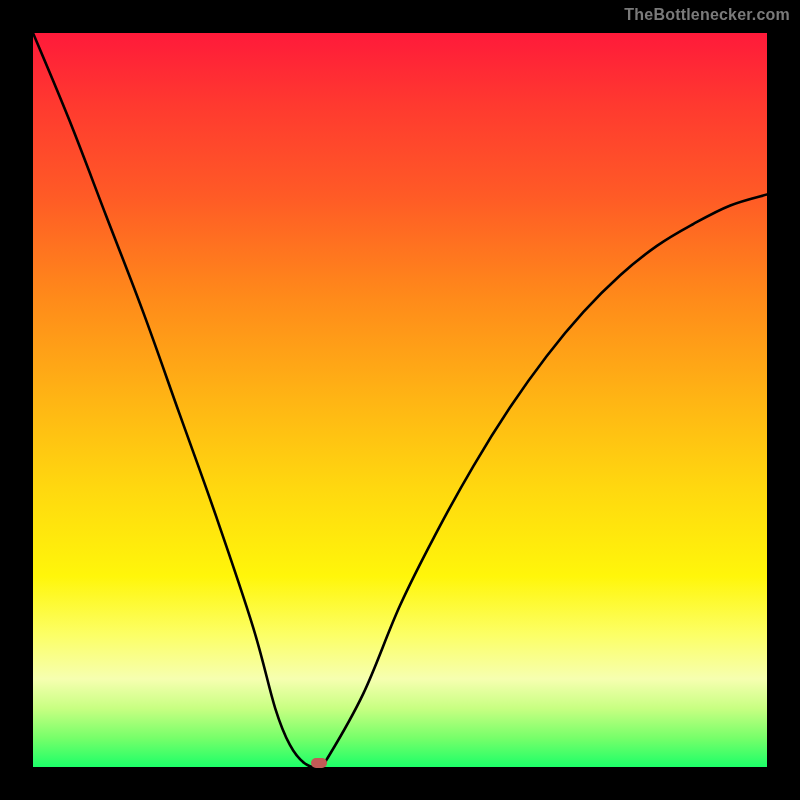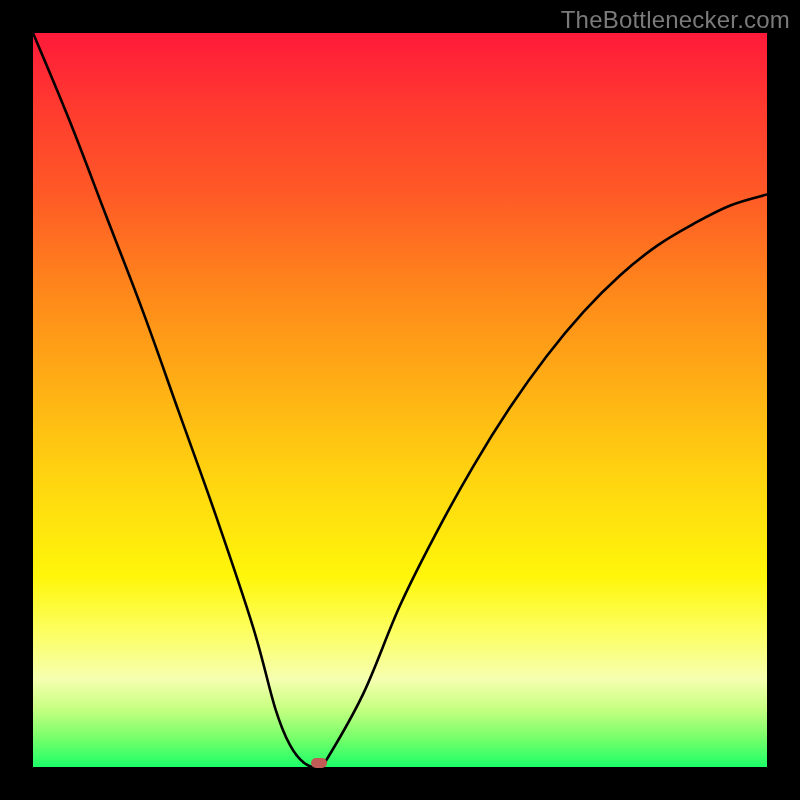--- a/index.html
+++ b/index.html
@@ -38,22 +38,22 @@
       #c8ff82 92%,
       #78ff6a 96%,
       #1cff68 100%
     );
   }
   .watermark {
     position: absolute;
     top: 6px;
     right: 10px;
     color: #7a7a7a;
-    font-size: 24px;
-    font-weight: 400;
+    font-size: 16px;
+    font-weight: 700;
     letter-spacing: 0.2px;
     user-select: none;
   }
   svg.curve {
     position: absolute;
     left: 33px;
     top: 33px;
     width: 734px;
     height: 734px;
   }

